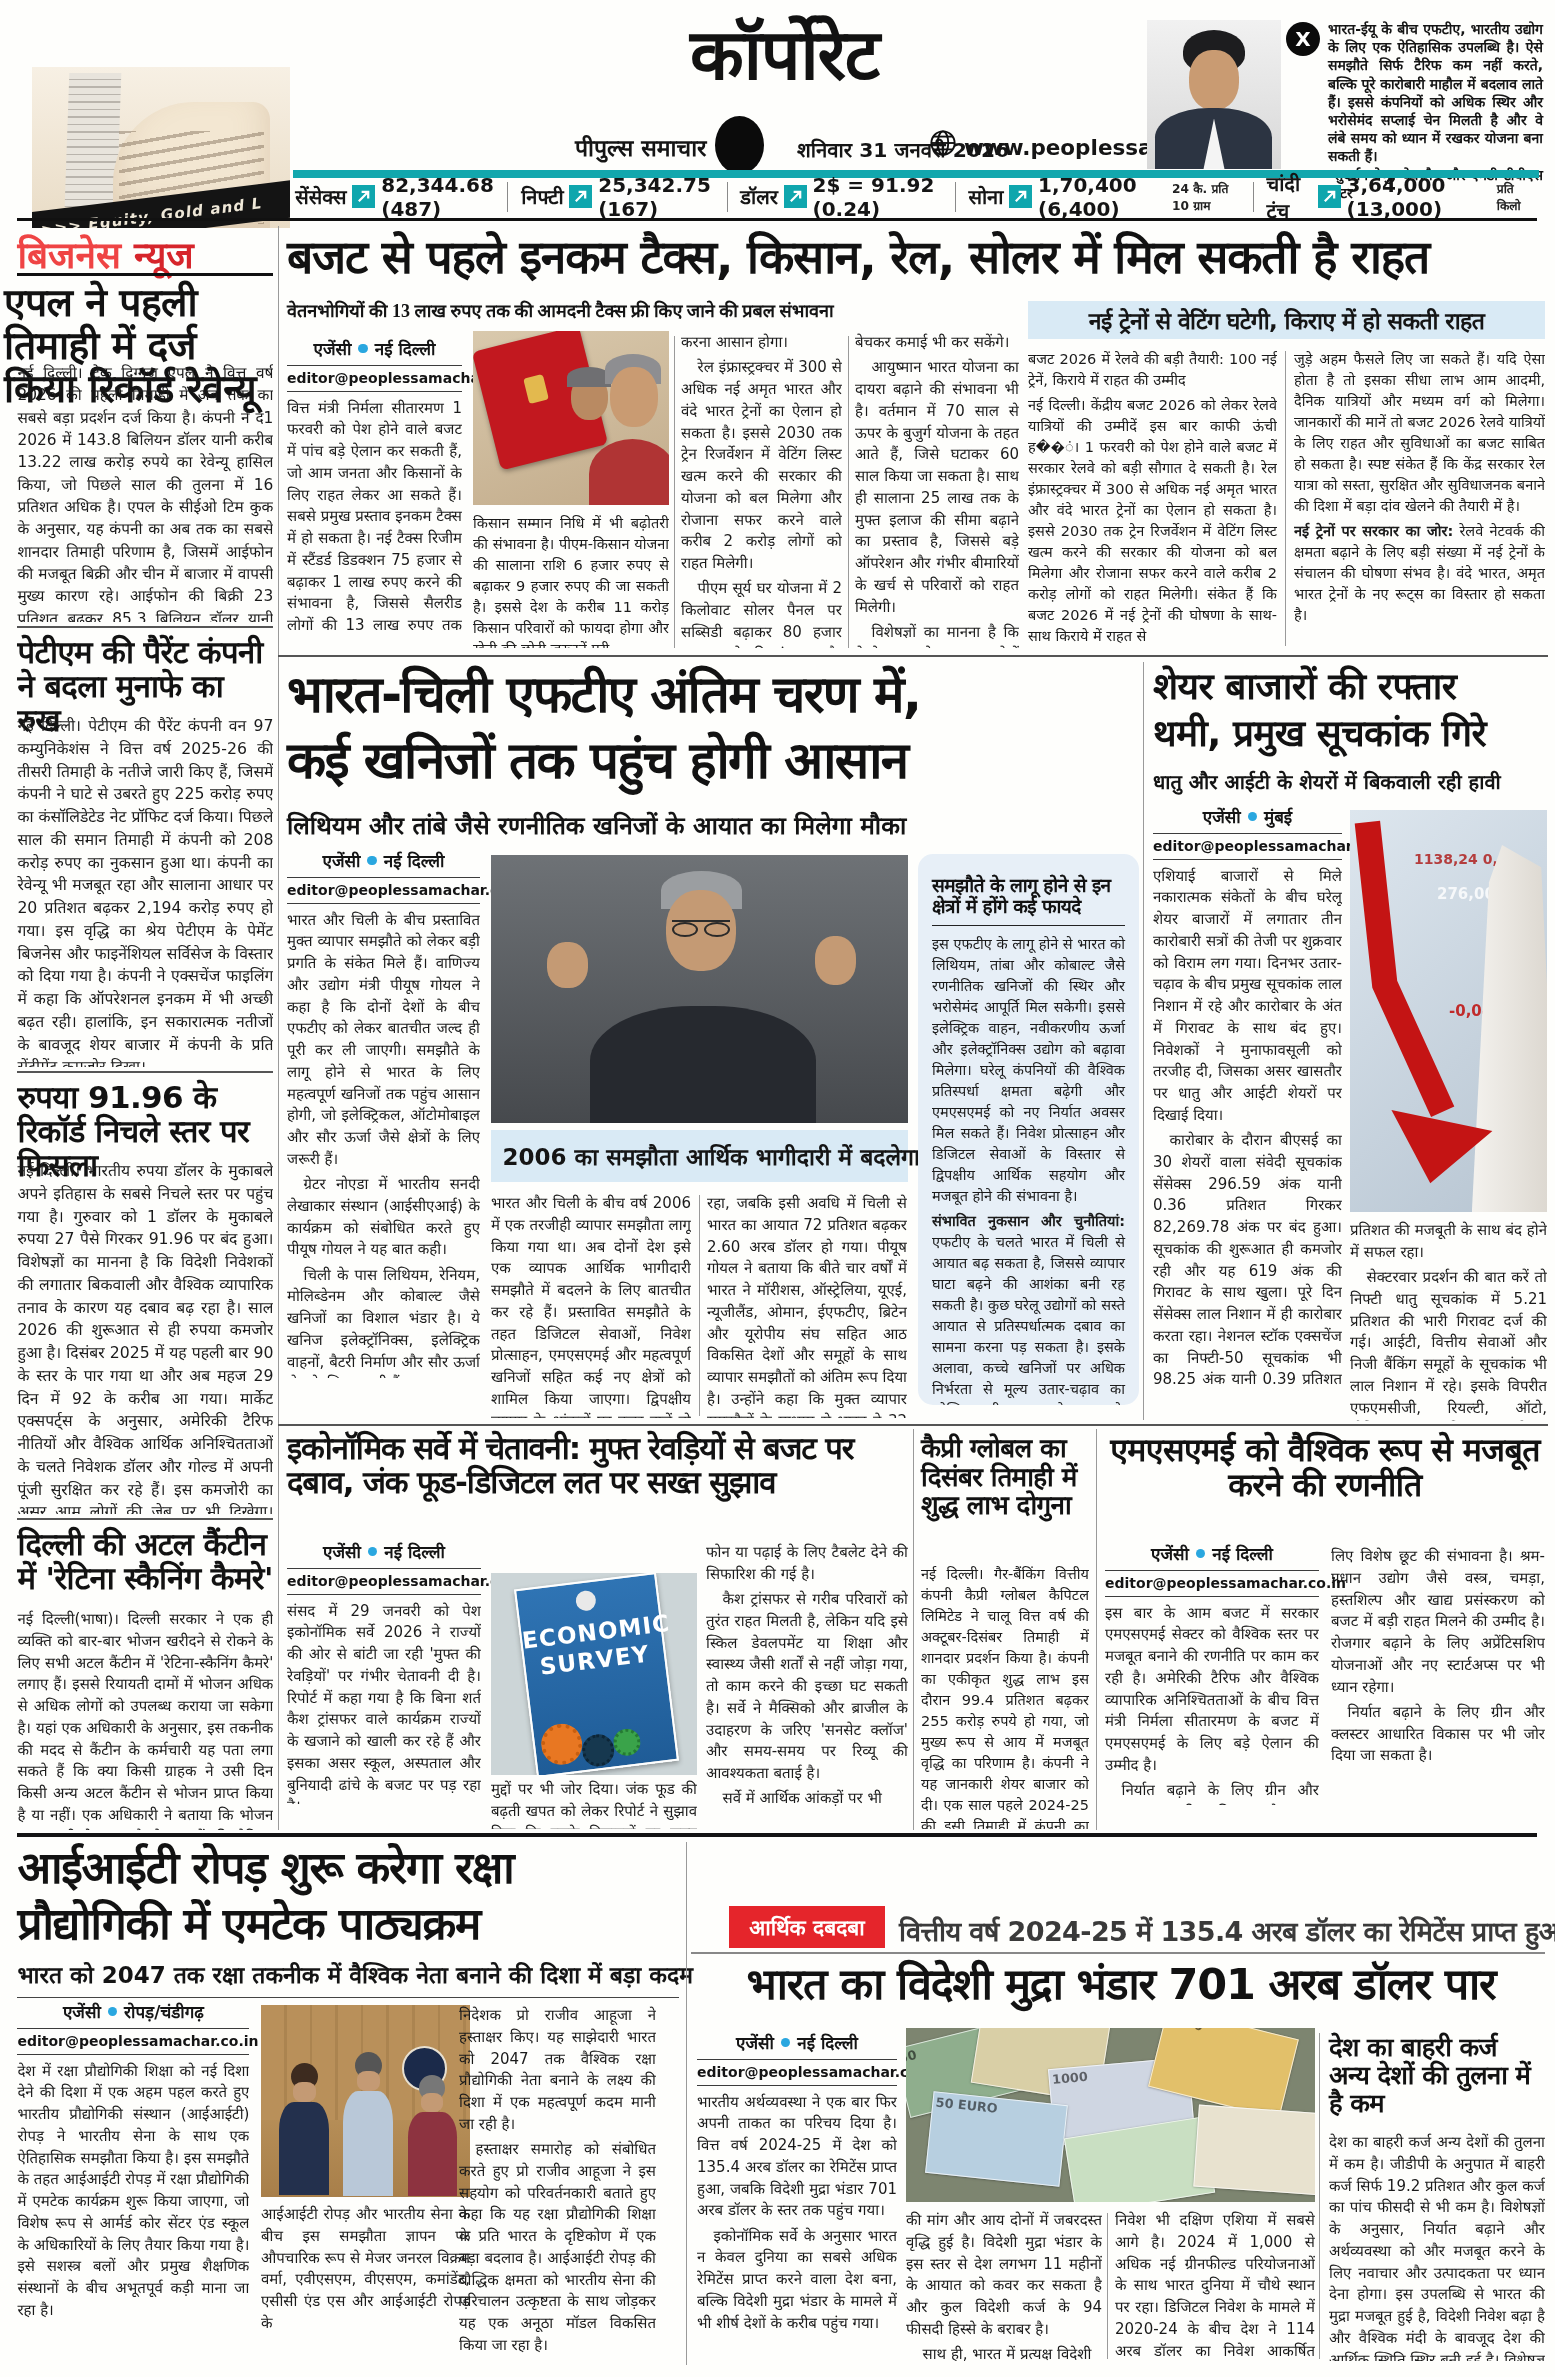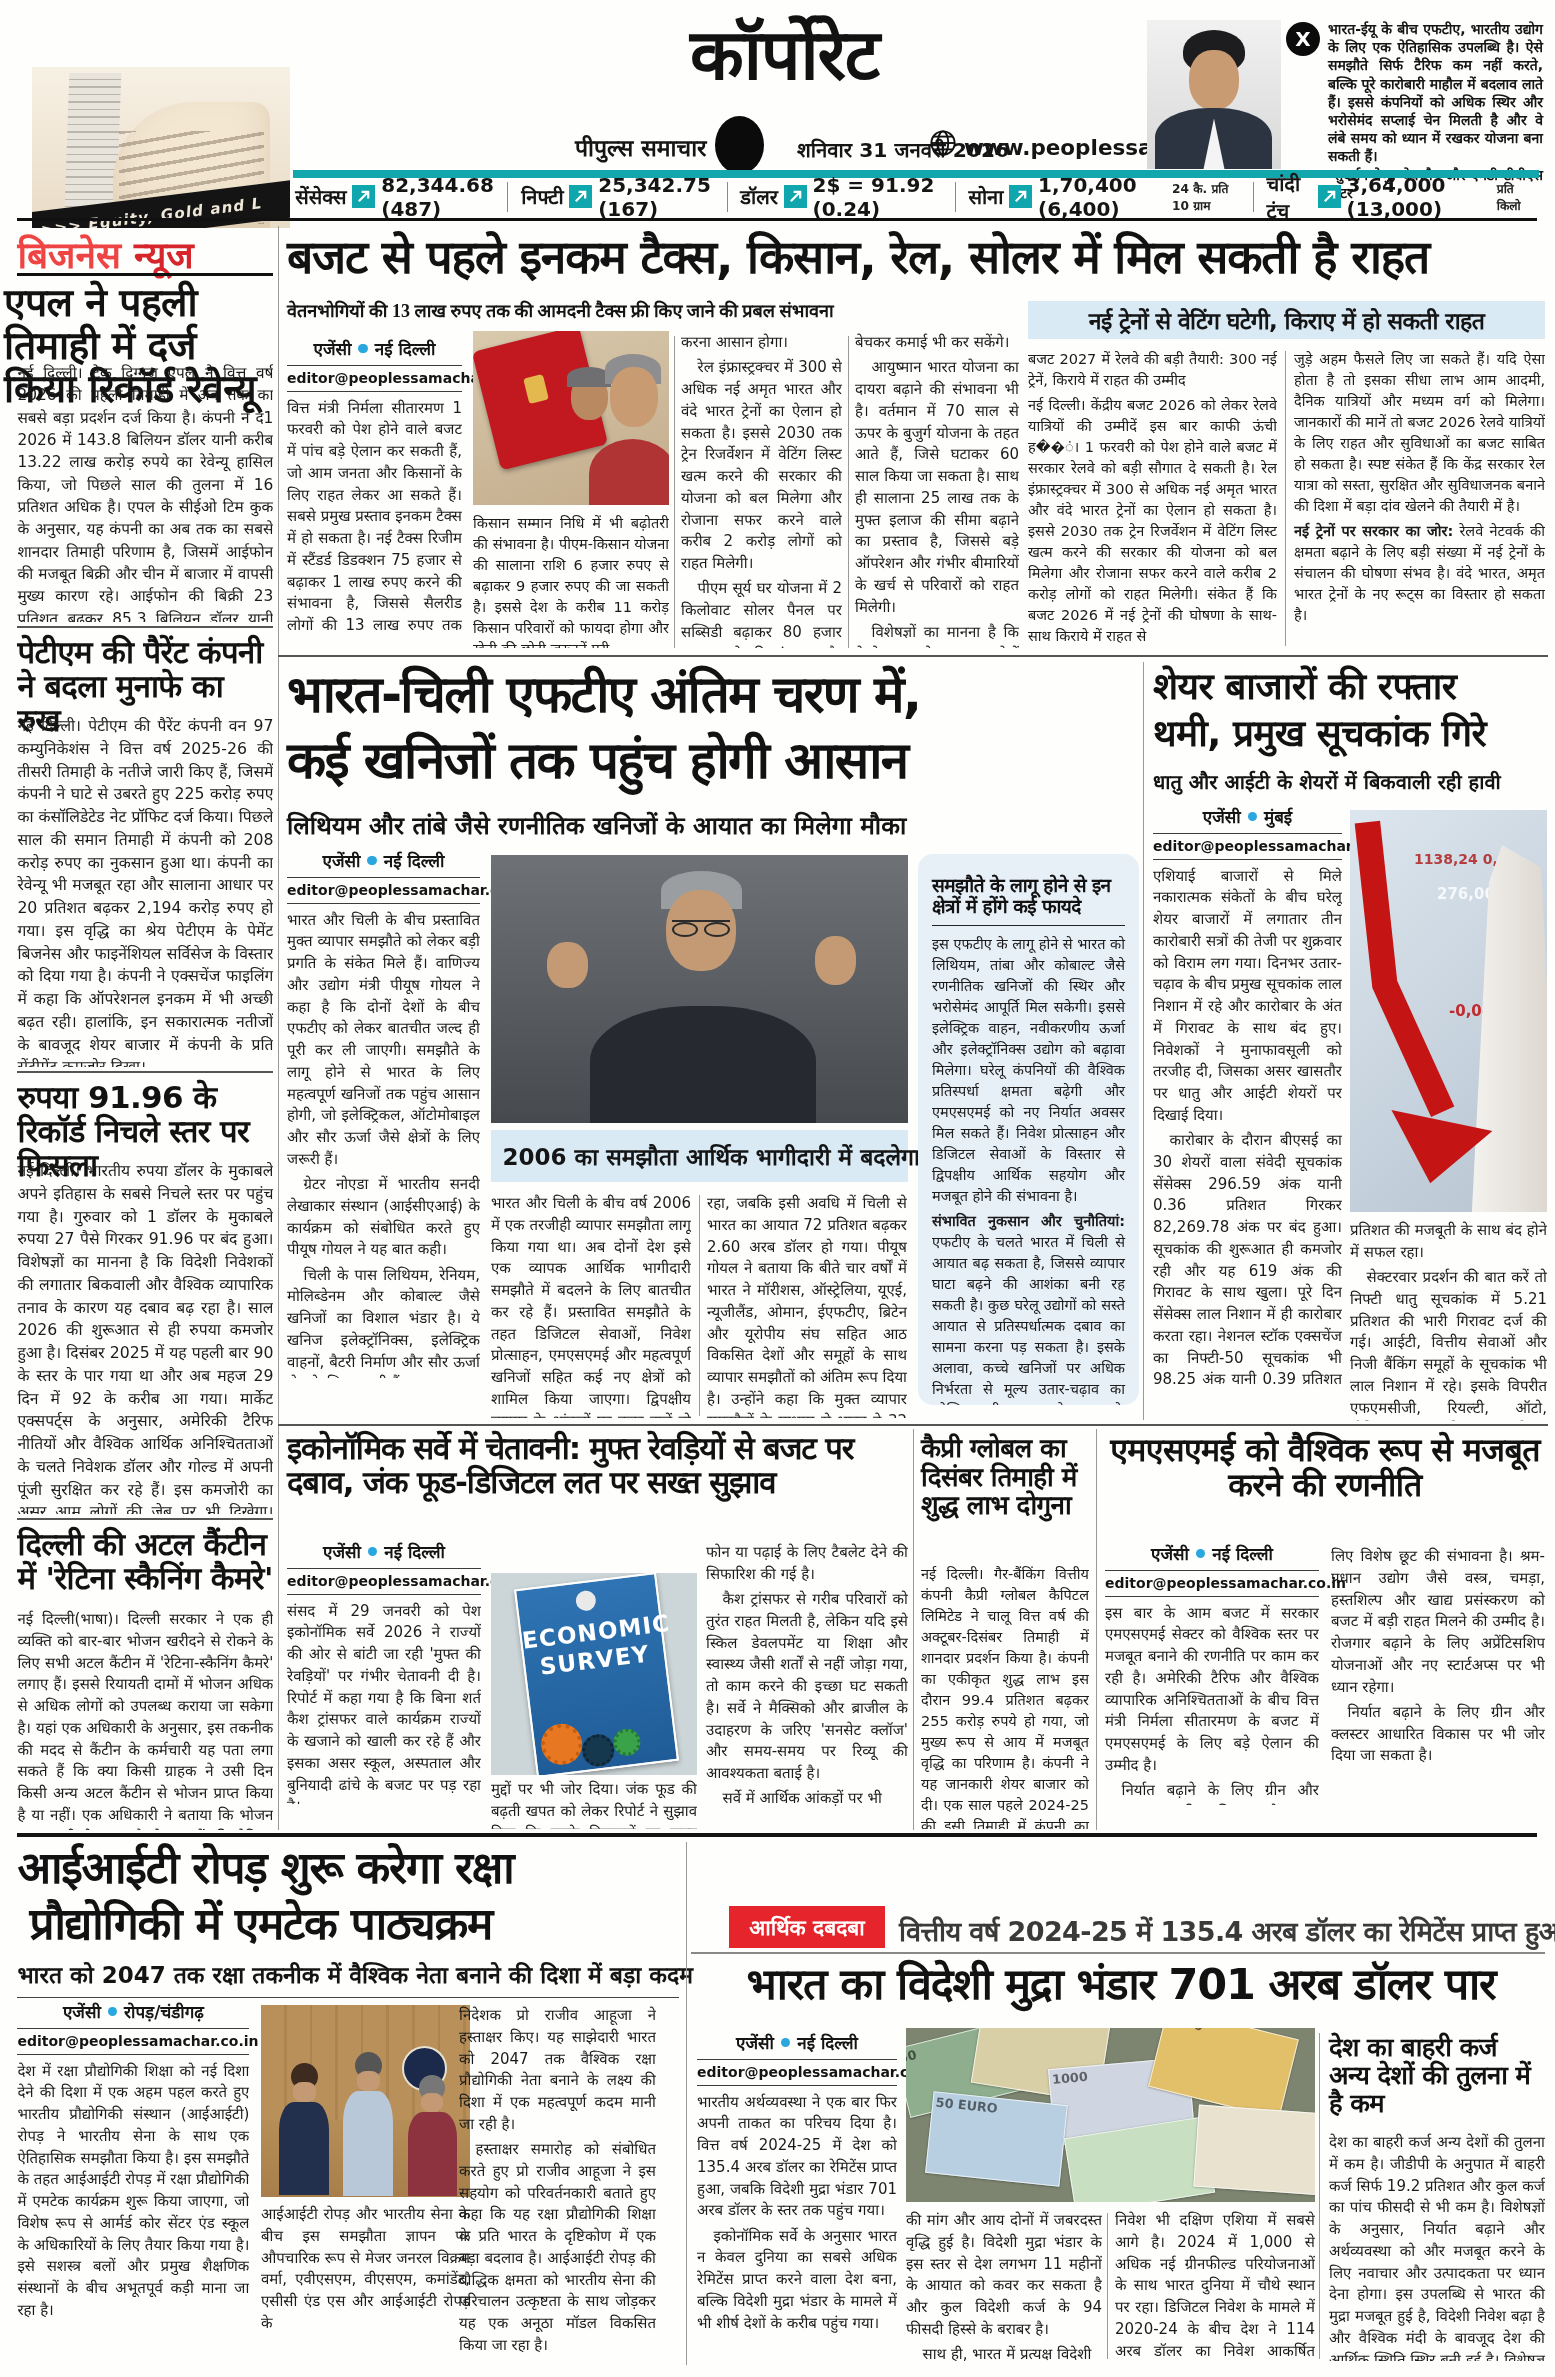--- a/index.html
+++ b/index.html
@@ -201,21 +201,21 @@
   <div class="abs vr" style="left:848px;top:336px;height:312px;"></div>
   <div class="abs bt clip" style="left:855px;top:332px;width:164px;height:316px;font-size:15px;">
     <p>बेचकर कमाई भी कर सकेंगे।</p>
     <p class="ind">आयुष्मान भारत योजना का दायरा बढ़ाने की संभावना भी है। वर्तमान में 70 साल से ऊपर के बुजुर्ग योजना के तहत आते हैं, जिसे घटाकर 60 साल किया जा सकता है। साथ ही सालाना 25 लाख तक के मुफ्त इलाज की सीमा बढ़ाने का प्रस्ताव है, जिससे बड़े ऑपरेशन और गंभीर बीमारियों के खर्च से परिवारों को राहत मिलेगी।</p>
     <p class="ind">विशेषज्ञों का मानना है कि ये ऐलान न केवल आम लोगों व किसानों के लिए राहत लेकर आएंगे, बल्कि खपत, रेलवे व ऊर्जा सेक्टर में भी निवेश-विकास को बढ़ावा देंगे।</p>
   </div>
 
   <div class="abs" style="left:1028px;top:301px;width:517px;height:348px;">
     <div class="bandblue nw" style="height:38px;font-size:23px;letter-spacing:-0.6px;">नई ट्रेनों से वेटिंग घटेगी, किराए में हो सकती राहत</div>
     <div class="abs bt clip" style="left:0;top:48px;width:249px;height:300px;font-size:14.5px;">
-      <p>बजट 2027 में रेलवे की बड़ी तैयारी: 300 नई ट्रेनें, किराये में राहत की उम्मीद</p>
+      <p>बजट 2026 में रेलवे की बड़ी तैयारी: 100 नई ट्रेनें, किराये में राहत की उम्मीद</p>
       <p>नई दिल्ली। केंद्रीय बजट 2026 को लेकर रेलवे यात्रियों की उम्मीदें इस बार काफी ऊंची ह��ं। 1 फरवरी को पेश होने वाले बजट में सरकार रेलवे को बड़ी सौगात दे सकती है। रेल इंफ्रास्ट्रक्चर में 300 से अधिक नई अमृत भारत और वंदे भारत ट्रेनों का ऐलान हो सकता है। इससे 2030 तक ट्रेन रिजर्वेशन में वेटिंग लिस्ट खत्म करने की सरकार की योजना को बल मिलेगा और रोजाना सफर करने वाले करीब 2 करोड़ लोगों को राहत मिलेगी। संकेत हैं कि बजट 2026 में नई ट्रेनों की घोषणा के साथ-साथ किराये में राहत से</p>
     </div>
     <div class="abs vr" style="left:257px;top:50px;height:295px;"></div>
     <div class="abs bt clip" style="left:266px;top:48px;width:251px;height:300px;font-size:14.5px;">
       <p>जुड़े अहम फैसले लिए जा सकते हैं। यदि ऐसा होता है तो इसका सीधा लाभ आम आदमी, दैनिक यात्रियों और मध्यम वर्ग को मिलेगा। जानकारों की मानें तो बजट 2026 रेलवे यात्रियों के लिए राहत और सुविधाओं का बजट साबित हो सकता है। स्पष्ट संकेत हैं कि केंद्र सरकार रेल यात्रा को सस्ता, सुरक्षित और सुविधाजनक बनाने की दिशा में बड़ा दांव खेलने की तैयारी में है।</p>
       <p><b>नई ट्रेनों पर सरकार का जोर:</b> <span>रेलवे नेटवर्क की क्षमता बढ़ाने के लिए बड़ी संख्या में नई ट्रेनों के संचालन की घोषणा संभव है। वंदे भारत, अमृत भारत ट्रेनों के नए रूट्स का विस्तार हो सकता है।</span></p>
     </div>
   </div>
 
   <div class="abs hr3" style="left:278px;top:655px;width:1270px;"></div>
@@ -365,21 +365,21 @@
     </div>
   </div>
   <div class="abs bt clip" style="left:1331px;top:1546px;width:214px;height:282px;font-size:15px;">
     <p>लिए विशेष छूट की संभावना है। श्रम-प्रधान उद्योग जैसे वस्त्र, चमड़ा, हस्तशिल्प और खाद्य प्रसंस्करण को बजट में बड़ी राहत मिलने की उम्मीद है। रोजगार बढ़ाने के लिए अप्रेंटिसशिप योजनाओं और नए स्टार्टअप्स पर भी ध्यान रहेगा।</p>
     <p class="ind">निर्यात बढ़ाने के लिए ग्रीन और क्लस्टर आधारित विकास पर भी जोर दिया जा सकता है।</p>
   </div>
 
   <div class="abs" style="left:17.4px;top:1833px;width:1520px;height:4.1px;background:#141414;"></div>
 
   <div class="abs hl nw" style="left:17.4px;top:1844px;font-size:44px;letter-spacing:-1.2px;">आईआईटी रोपड़ शुरू करेगा रक्षा</div>
-  <div class="abs hl nw" style="left:17.4px;top:1900px;font-size:44px;letter-spacing:-1.2px;margin-left:12px;">प्रौद्योगिकी में एमटेक पाठ्यक्रम</div>
+  <div class="abs hl nw" style="left:17.4px;top:1900px;font-size:44px;letter-spacing:-1.2px;">प्रौद्योगिकी में एमटेक पाठ्यक्रम</div>
   <div class="abs subhead nw" style="left:17.4px;top:1958px;width:662px;font-size:23px;border-bottom:1.7px solid #444;padding-bottom:7px;">भारत को 2047 तक रक्षा तकनीक में वैश्विक नेता बनाने की दिशा में बड़ा कदम</div>
 
   <div class="abs" style="left:17.4px;top:2000px;width:232px;">
     <div class="byline">
       <span>एजेंसी</span>
         <span class="cdot"></span>
         <span>रोपड़/चंडीगढ़</span>
     </div>
     <div class="email">editor@peoplessamachar.co.in</div>
     <div class="bt clip" style="font-size:15px;height:273px;margin-top:5.8px;">

